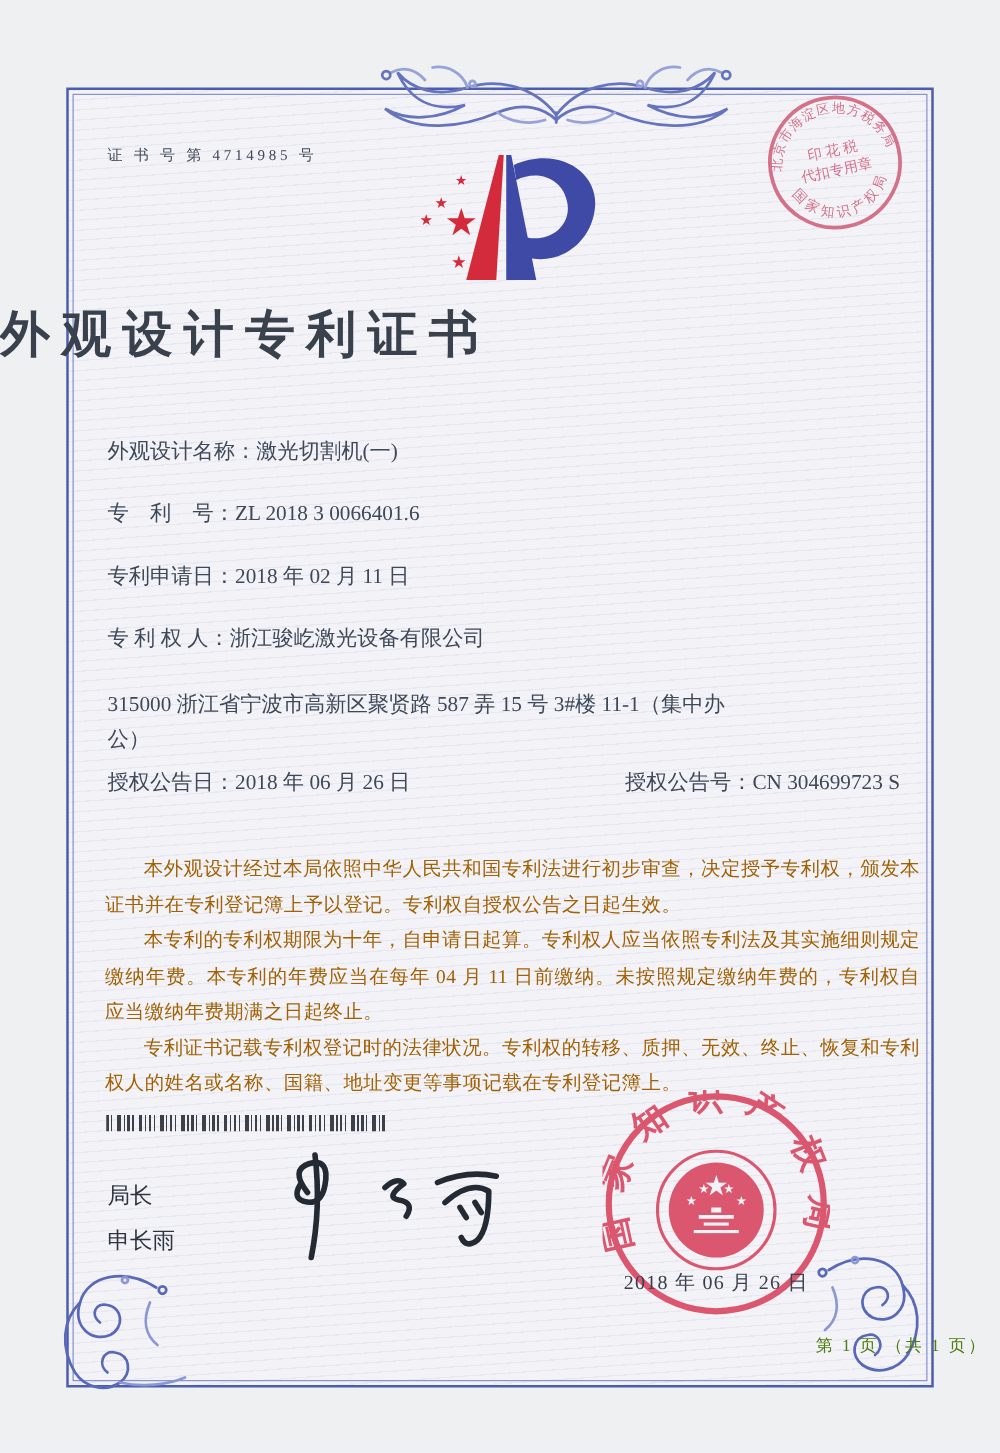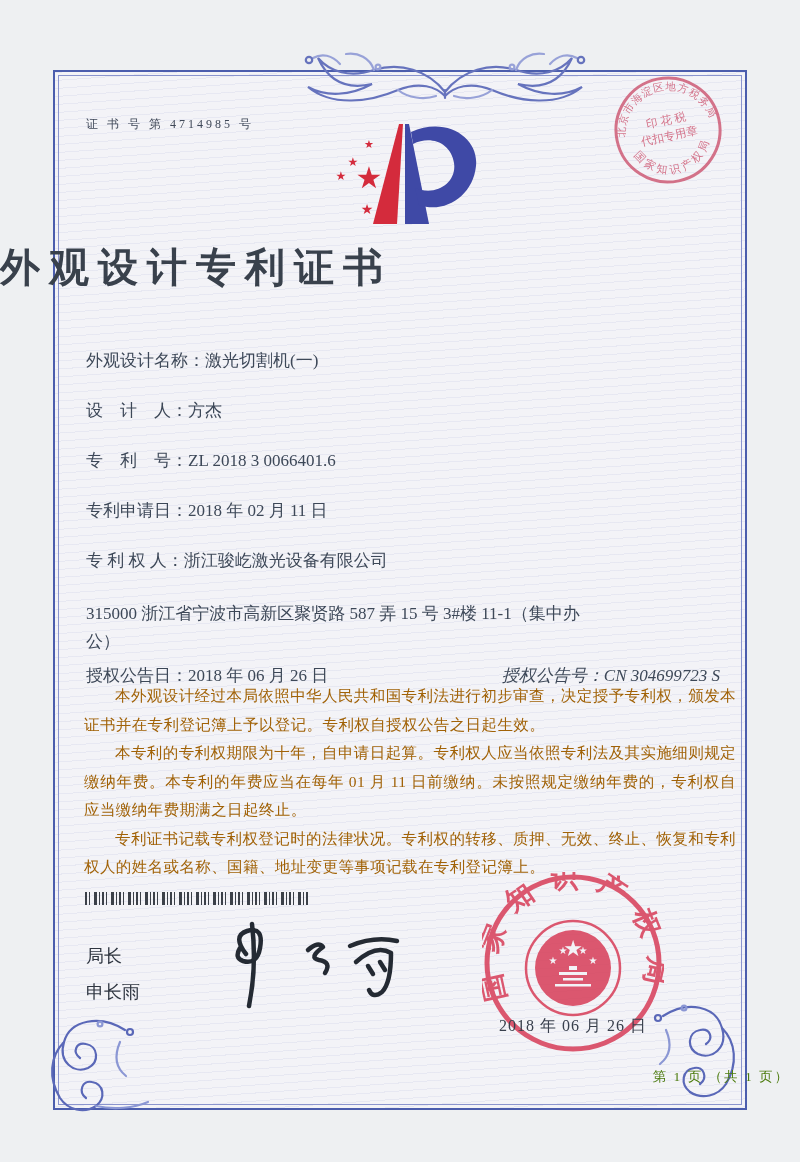--- a/index.html
+++ b/index.html
@@ -36,21 +36,21 @@
   }
   
   .fields{position:absolute;left:86px;top:350px;width:648px;font-size:17px;color:#3d4858;}
   .field-row{display:flex;line-height:22px;margin-bottom:28px;}
   .field-label{white-space:pre;flex:0 0 auto;}
   .field-value{white-space:pre-wrap;}
   .field-row.address{margin-bottom:9px;}
   .field-row.address .field-value{width:508px;line-height:28px;}
   .grant-row{display:flex;line-height:22px;}
   .grant-left{display:flex;}
-  .grant-right{display:flex;margin-left:auto;margin-right:14px;font-style:italic;}
+  .grant-right{display:flex;margin-left:auto;margin-right:14px;}
   
   .body-text{
     position:absolute;left:84px;top:682px;width:652px;
     font-size:15.5px;line-height:1.84;color:#a16207;letter-spacing:.4px;
     text-align:justify;
   }
   .body-text p{margin:0;text-indent:2em;}
   
   .barcode{
     position:absolute;left:85px;top:892px;width:224px;height:13px;
@@ -139,24 +139,20 @@
   </div>
 
   <div class="title">外观设计专利证书</div>
 
   <div class="fields">
     <div class="field-row">
       <span class="field-label">外观设计名称：</span>
       <span class="field-value">激光切割机(一)</span>
     </div>
     <div class="field-row">
-      <span class="field-label">设　计　人：</span>
-      <span class="field-value">方杰</span>
-    </div>
-    <div class="field-row">
       <span class="field-label">专　利　号：</span>
       <span class="field-value">ZL 2018 3 0066401.6</span>
     </div>
     <div class="field-row">
       <span class="field-label">专利申请日：</span>
       <span class="field-value">2018 年 02 月 11 日</span>
     </div>
     <div class="field-row">
       <span class="field-label">专 利 权 人：</span>
       <span class="field-value">浙江骏屹激光设备有限公司</span>
@@ -171,21 +167,21 @@
       </div>
       <div class="grant-right">
         <span class="field-label">授权公告号：</span>
         <span class="field-value">CN 304699723 S</span>
       </div>
     </div>
   </div>
 
   <div class="body-text">
     <p>本外观设计经过本局依照中华人民共和国专利法进行初步审查，决定授予专利权，颁发本证书并在专利登记簿上予以登记。专利权自授权公告之日起生效。</p>
-    <p>本专利的专利权期限为十年，自申请日起算。专利权人应当依照专利法及其实施细则规定缴纳年费。本专利的年费应当在每年 01 月 11 日前缴纳。未按照规定缴纳年费的，专利权自应当缴纳年费期满之日起终止。</p>
+    <p>本专利的专利权期限为十年，自申请日起算。专利权人应当依照专利法及其实施细则规定缴纳年费。本专利的年费应当在每年 04 月 11 日前缴纳。未按照规定缴纳年费的，专利权自应当缴纳年费期满之日起终止。</p>
     <p>专利证书记载专利权登记时的法律状况。专利权的转移、质押、无效、终止、恢复和专利权人的姓名或名称、国籍、地址变更等事项记载在专利登记簿上。</p>
   </div>
 
   <div class="barcode"></div>
 
   <div class="officer">
     <div class="officer-title">局长</div>
     <div class="officer-name">申长雨</div>
   </div>
 

